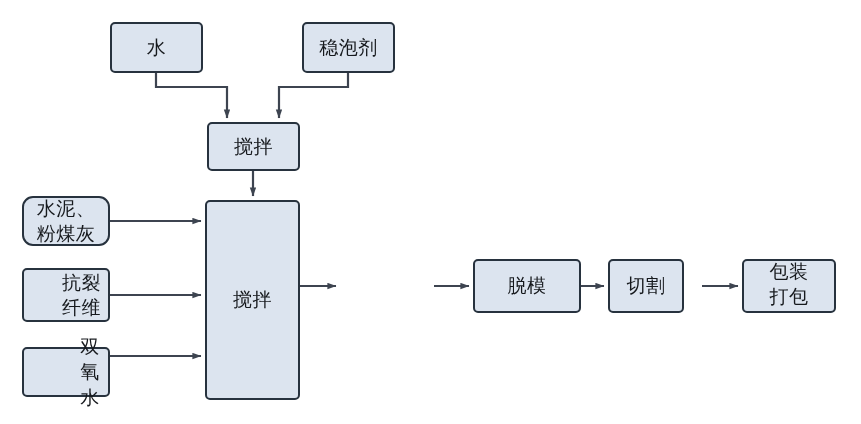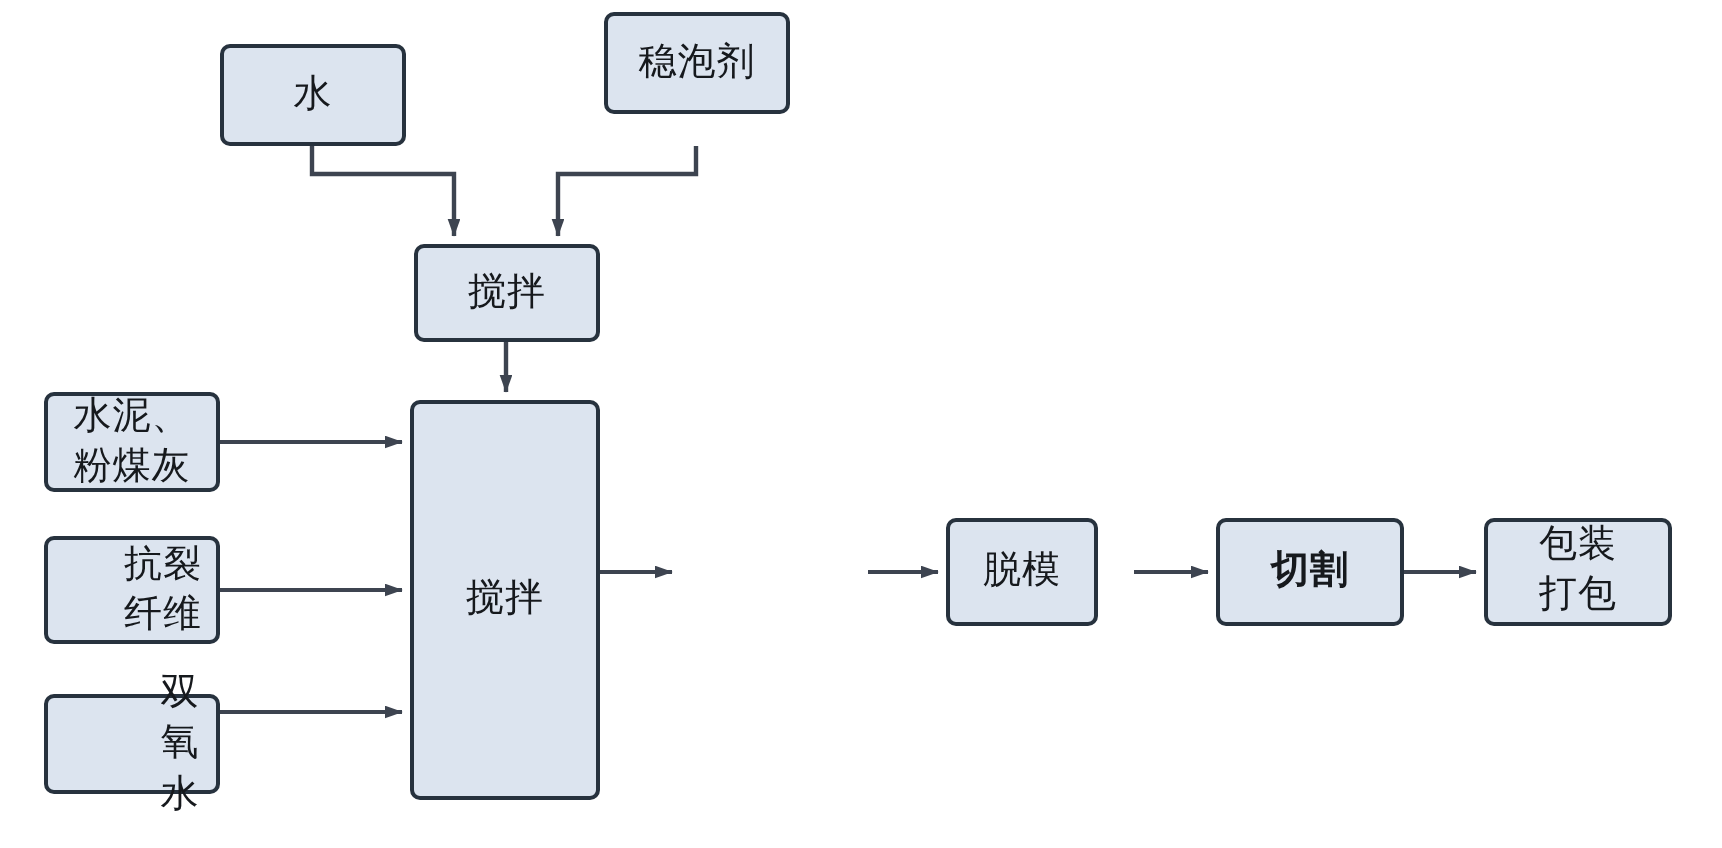--- a/index.html
+++ b/index.html
@@ -72,35 +72,35 @@
 
     <path d="M434,286 L469,286" fill="none" stroke="#3d4450" stroke-width="1.9" marker-end="url(#ah)"></path>
 
     <path d="M567,286 L604,286" fill="none" stroke="#3d4450" stroke-width="1.9" marker-end="url(#ah)"></path>
 
     <path d="M702,286 L738,286" fill="none" stroke="#3d4450" stroke-width="1.9" marker-end="url(#ah)"></path>
   </svg>
 
   <div class="node" style="left:110px; top:22px; width:93px; height:51px;">水</div>
 
-  <div class="node" style="left:302px; top:6px; width:93px; height:51px;">稳泡剂</div>
+  <div class="node" style="left:302px; top:22px; width:93px; height:51px;">稳泡剂</div>
 
   <div class="node" style="left:207px; top:122px; width:93px; height:49px;">搅拌</div>
 
-  <div class="node" style="left:22px; top:196px; width:88px; height:50px;">水泥、
+  <div class="node" style="left:22px; top:196px; width:88px; height:50px;border-radius:11px;">水泥、
 粉煤灰</div>
 
   <div class="node" style="left:22px; top:268px; width:88px; height:54px;padding-left:31px;">抗裂
 纤维</div>
 
   <div class="node" style="left:22px; top:347px; width:88px; height:50px;padding-left:48px;">双氧水</div>
 
   <div class="node" style="left:205px; top:200px; width:95px; height:200px;">搅拌</div>
 
 
-  <div class="node" style="left:473px; top:259px; width:76px; height:54px;text-align:center;">脱模</div>
+  <div class="node" style="left:473px; top:259px; width:108px; height:54px;text-align:center;">脱模</div>
 
-  <div class="node" style="left:608px; top:259px; width:94px; height:54px;font-weight:bold;">切割</div>
+  <div class="node" style="left:608px; top:259px; width:76px; height:54px;">切割</div>
 
   <div class="node" style="left:742px; top:259px; width:94px; height:54px;font-family:Liberation Mono, monospace;">包装
 打包</div>
 
 </div>
 
 </body></html>

